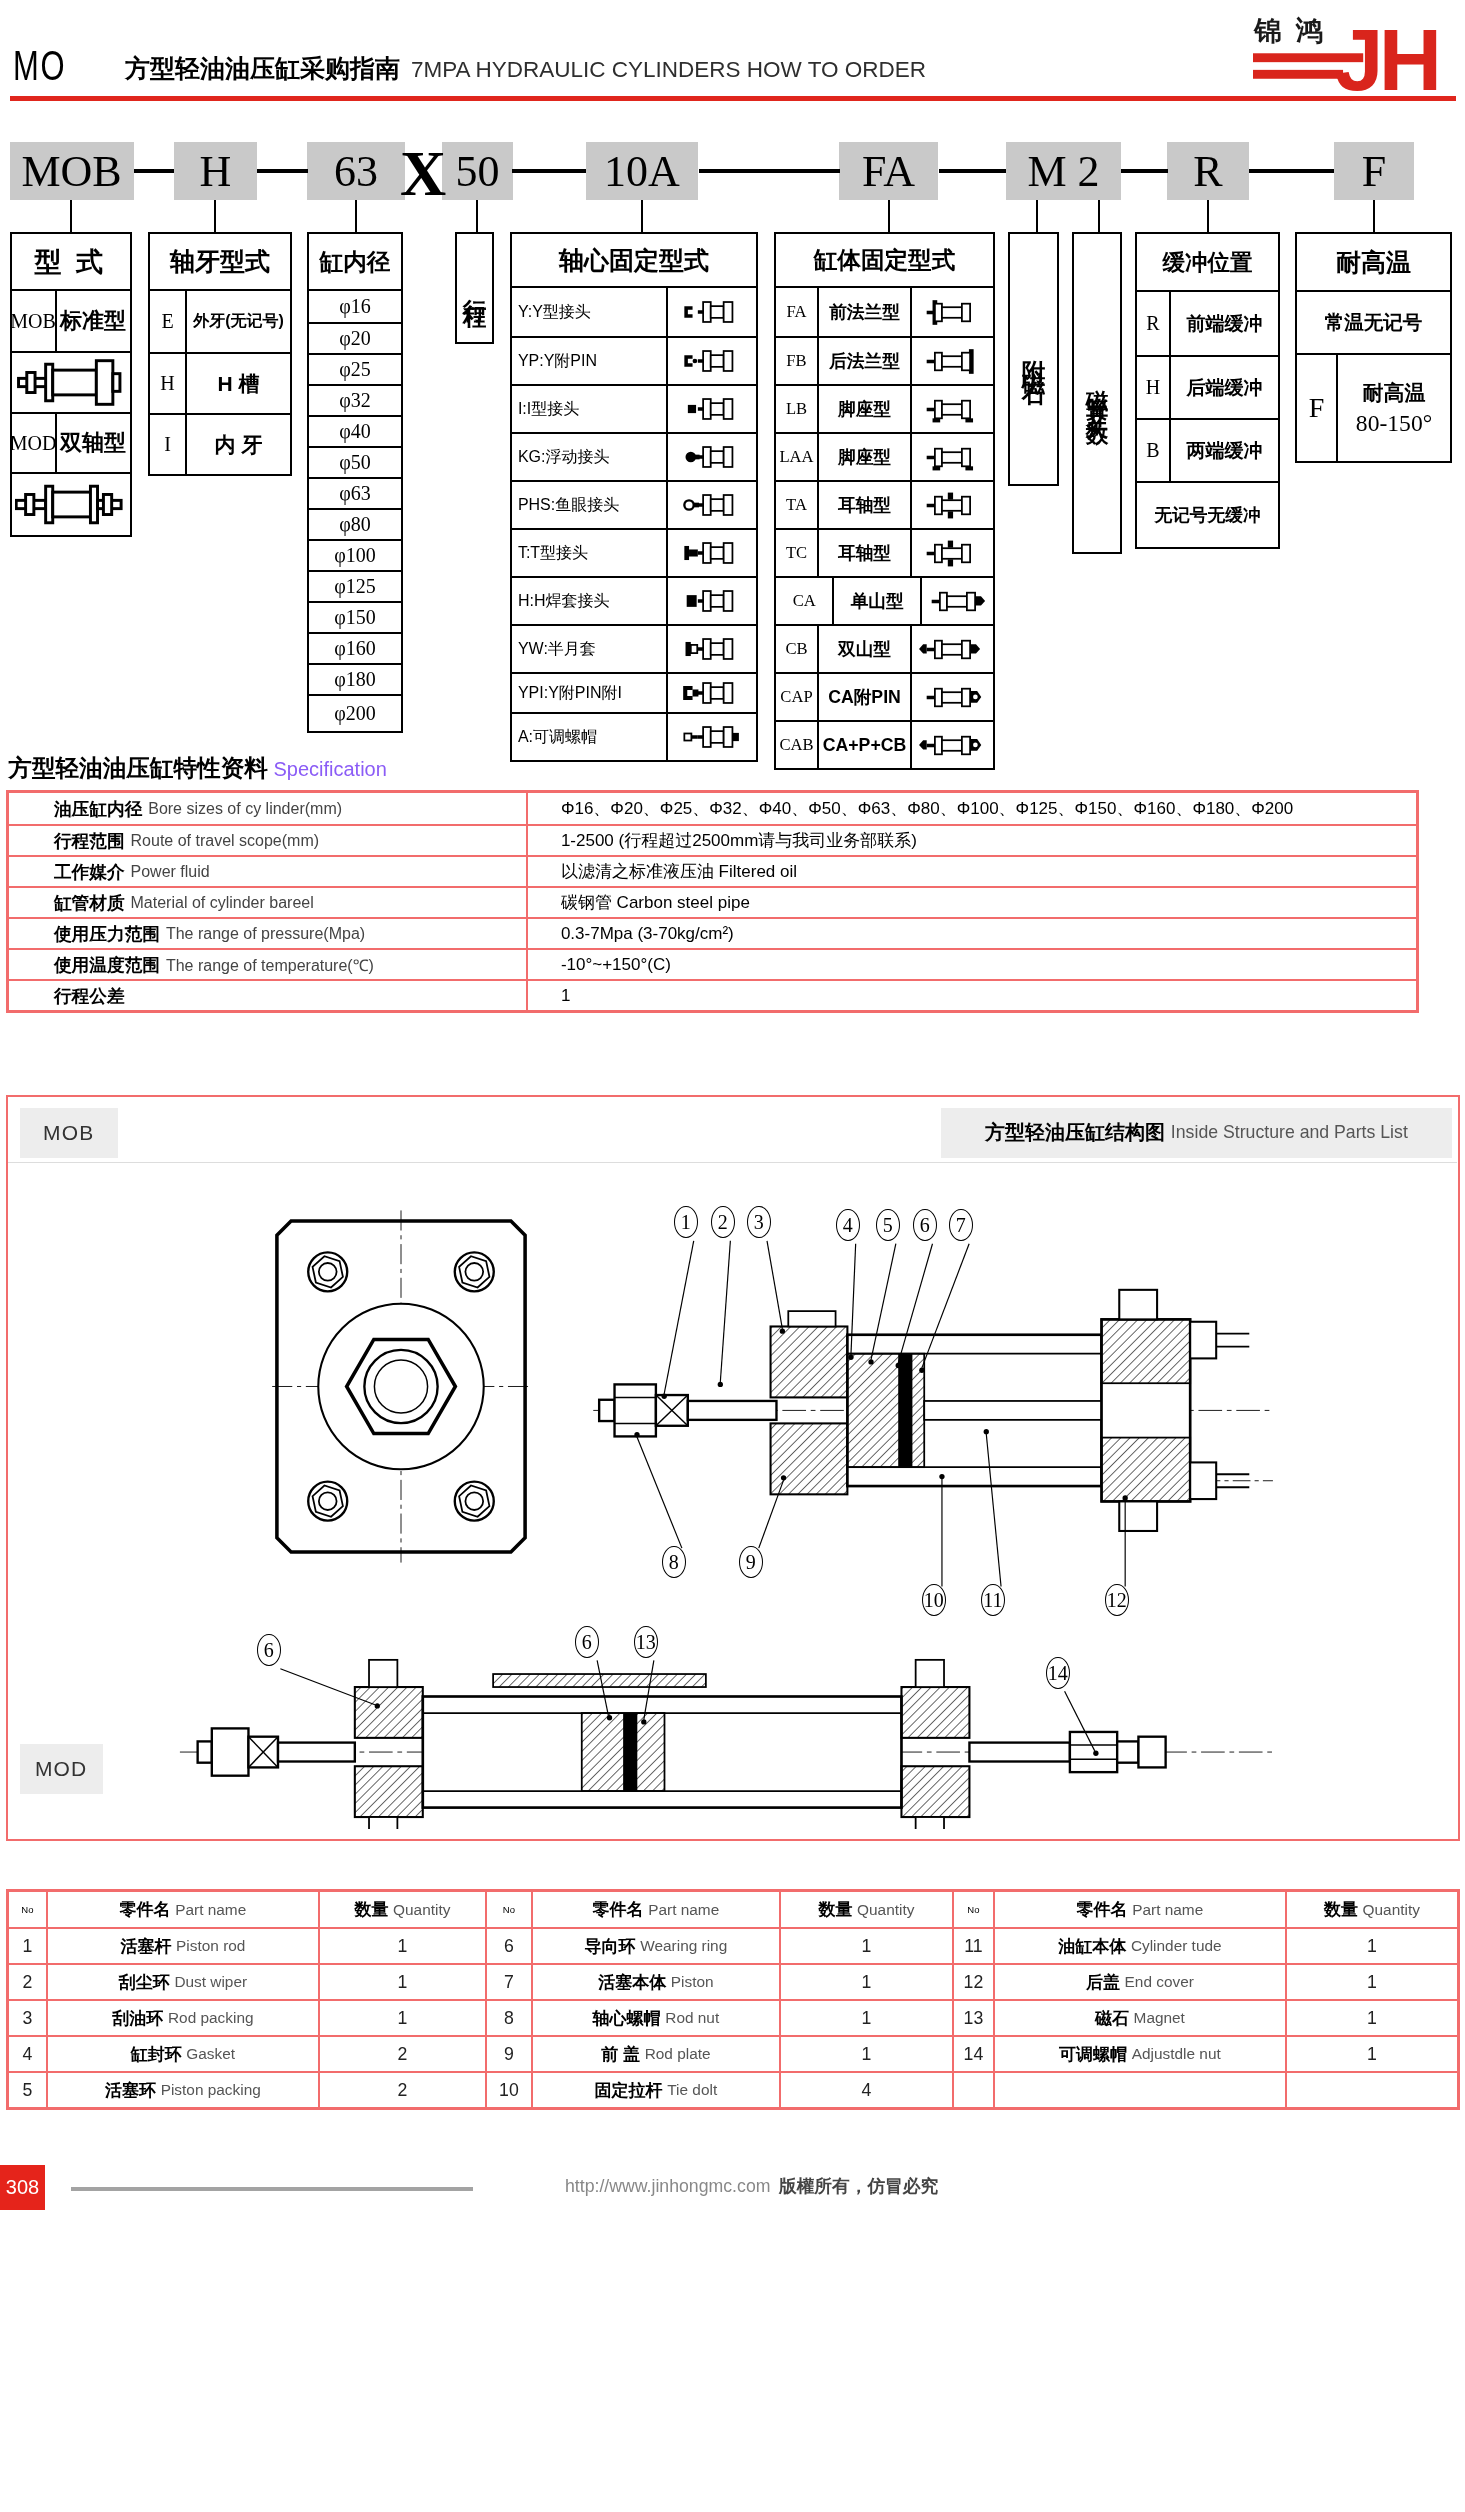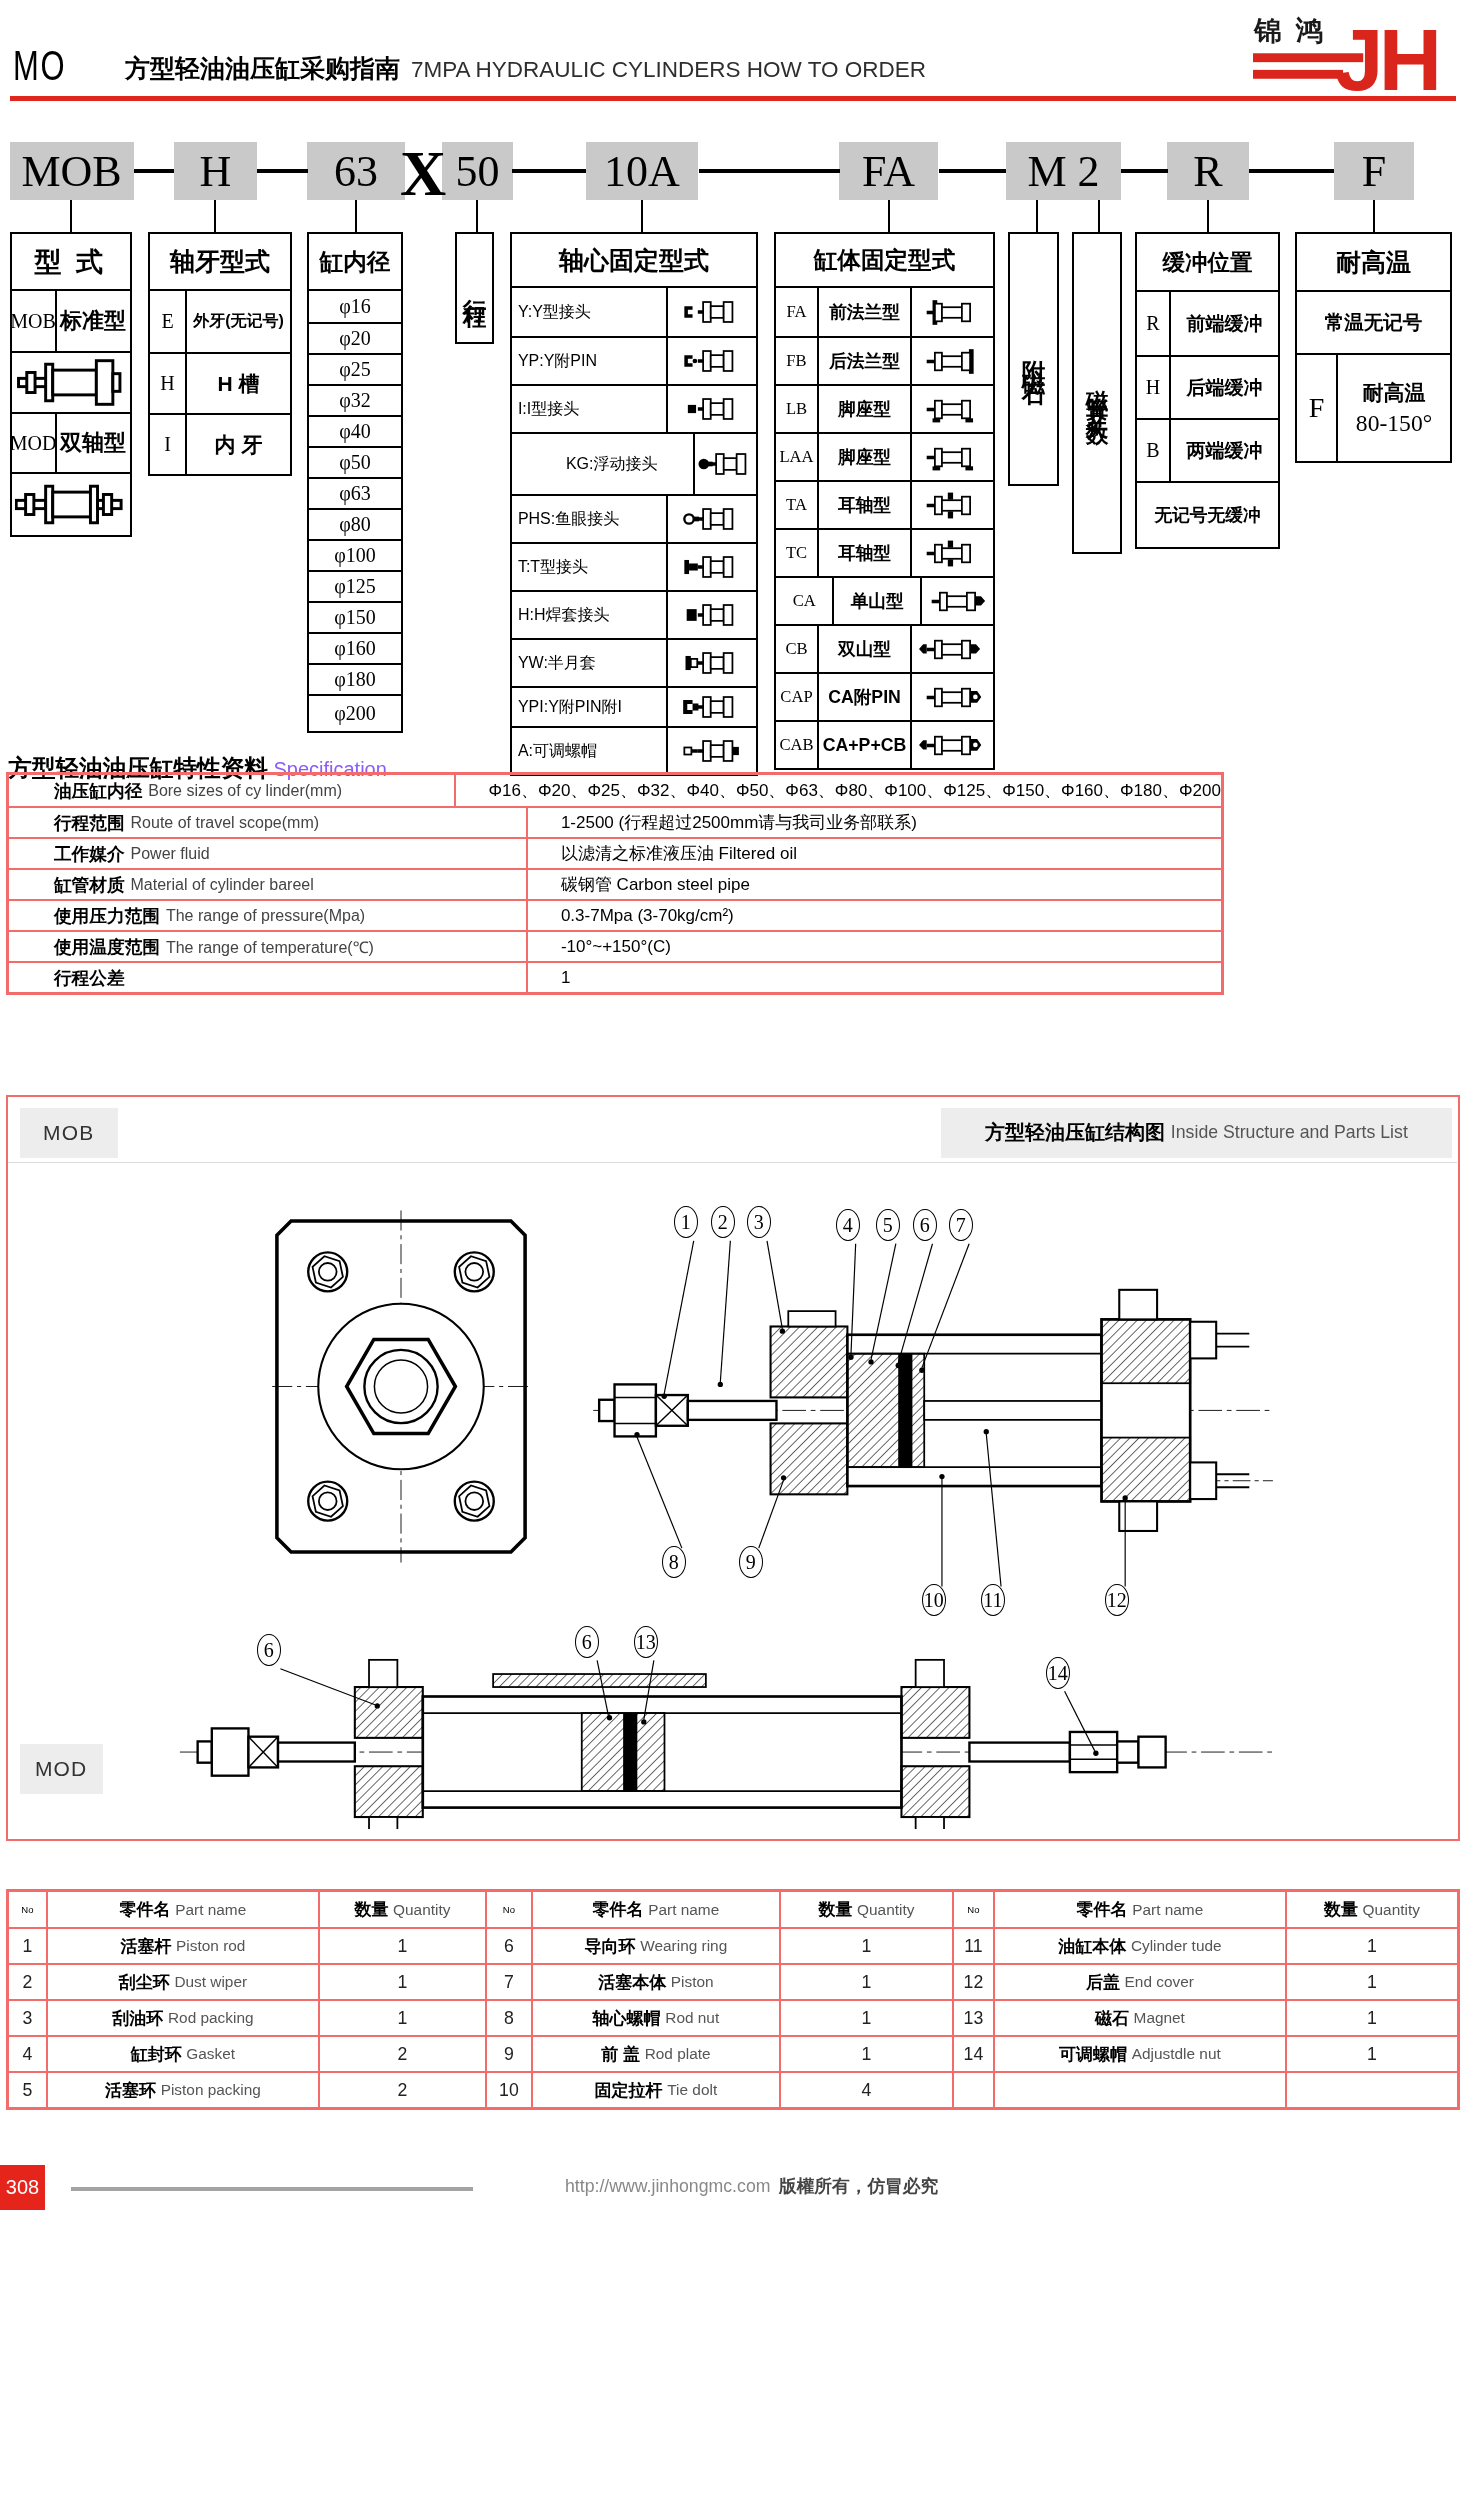--- a/index.html
+++ b/index.html
@@ -29,21 +29,21 @@
                border-bottom:2.4px solid #000;font-weight:bold}
 .brow{display:flex;align-items:center;border-top:2.4px solid #000}
 .brow:first-of-type{border-top:none}
 .bcell-r{border-right:2.4px solid #000;height:100%;display:flex;align-items:center;justify-content:center}
 .vlabel{writing-mode:vertical-rl;text-orientation:upright;font-weight:bold}
 .icon-cell{flex:1;display:flex;align-items:center;justify-content:center}
 
 #spec-title{left:8.3px;top:752px;white-space:nowrap}
 #spec-title .zh{font-size:23.6px;font-weight:bold}
 #spec-title .en{font-size:20px;color:#8b5cf6;margin-left:3px}
-#spec-table{left:5.9px;top:772px;width:1218px;border:3px solid #f26c6c}
+#spec-table{left:5.9px;top:790px;width:1413px;border:3px solid #f26c6c}
 .spec-row{display:flex;height:31px;border-top:2.4px solid #f26c6c}
 .spec-row:first-child{border-top:none}
 .spec-left{width:519px;border-right:2.4px solid #f26c6c;display:flex;align-items:center;padding-left:45px}
 .spec-left .zh{font-size:17.7px;font-weight:bold;white-space:nowrap}
 .spec-left .en{font-size:16px;color:#444;margin-left:5.9px;white-space:nowrap}
 .spec-val{flex:1;display:flex;align-items:center;padding-left:33px;font-size:17px;white-space:nowrap}
 
 #struct-box{left:5.9px;top:1095px;width:1454px;height:746px;border:2.4px solid #f26c6c}
 .glabel{position:absolute;background:#ededed;display:flex;align-items:center;justify-content:center;
         font-size:21px;color:#333;letter-spacing:1.2px}
@@ -235,21 +235,21 @@
         <div class="icon-cell">
           <svg width="61" height="26" viewBox="0 0 104 44">
             <rect x="10" y="15" width="14" height="14" fill="#000"></rect>
             <rect x="36" y="5" width="13" height="34" fill="#fff" stroke="#000" stroke-width="3"></rect>
             <rect x="49" y="12" width="22" height="20" fill="#fff" stroke="#000" stroke-width="3"></rect>
             <rect x="71" y="5" width="15" height="34" fill="#fff" stroke="#000" stroke-width="3"></rect>
             <rect x="27" y="19" width="9" height="6" fill="#000"></rect>
           </svg>
         </div>
       </div>
-      <div class="brow" style="height: 62px; padding-left: 48px;">
+      <div class="brow" style="height: 48px;">
         <div class="bcell-r" style="width: 156px; font-size: 16px; justify-content: flex-start; padding-left: 5.9px;">KG:浮动接头</div>
         <div class="icon-cell">
           <svg width="61" height="26" viewBox="0 0 104 44">
             <circle cx="15" cy="22" r="9" fill="#000"></circle>
             <rect x="22" y="18" width="8" height="8" fill="#000"></rect>
             <rect x="36" y="5" width="13" height="34" fill="#fff" stroke="#000" stroke-width="3"></rect>
             <rect x="49" y="12" width="22" height="20" fill="#fff" stroke="#000" stroke-width="3"></rect>
             <rect x="71" y="5" width="15" height="34" fill="#fff" stroke="#000" stroke-width="3"></rect>
             <rect x="27" y="19" width="9" height="6" fill="#000"></rect>
           </svg>

